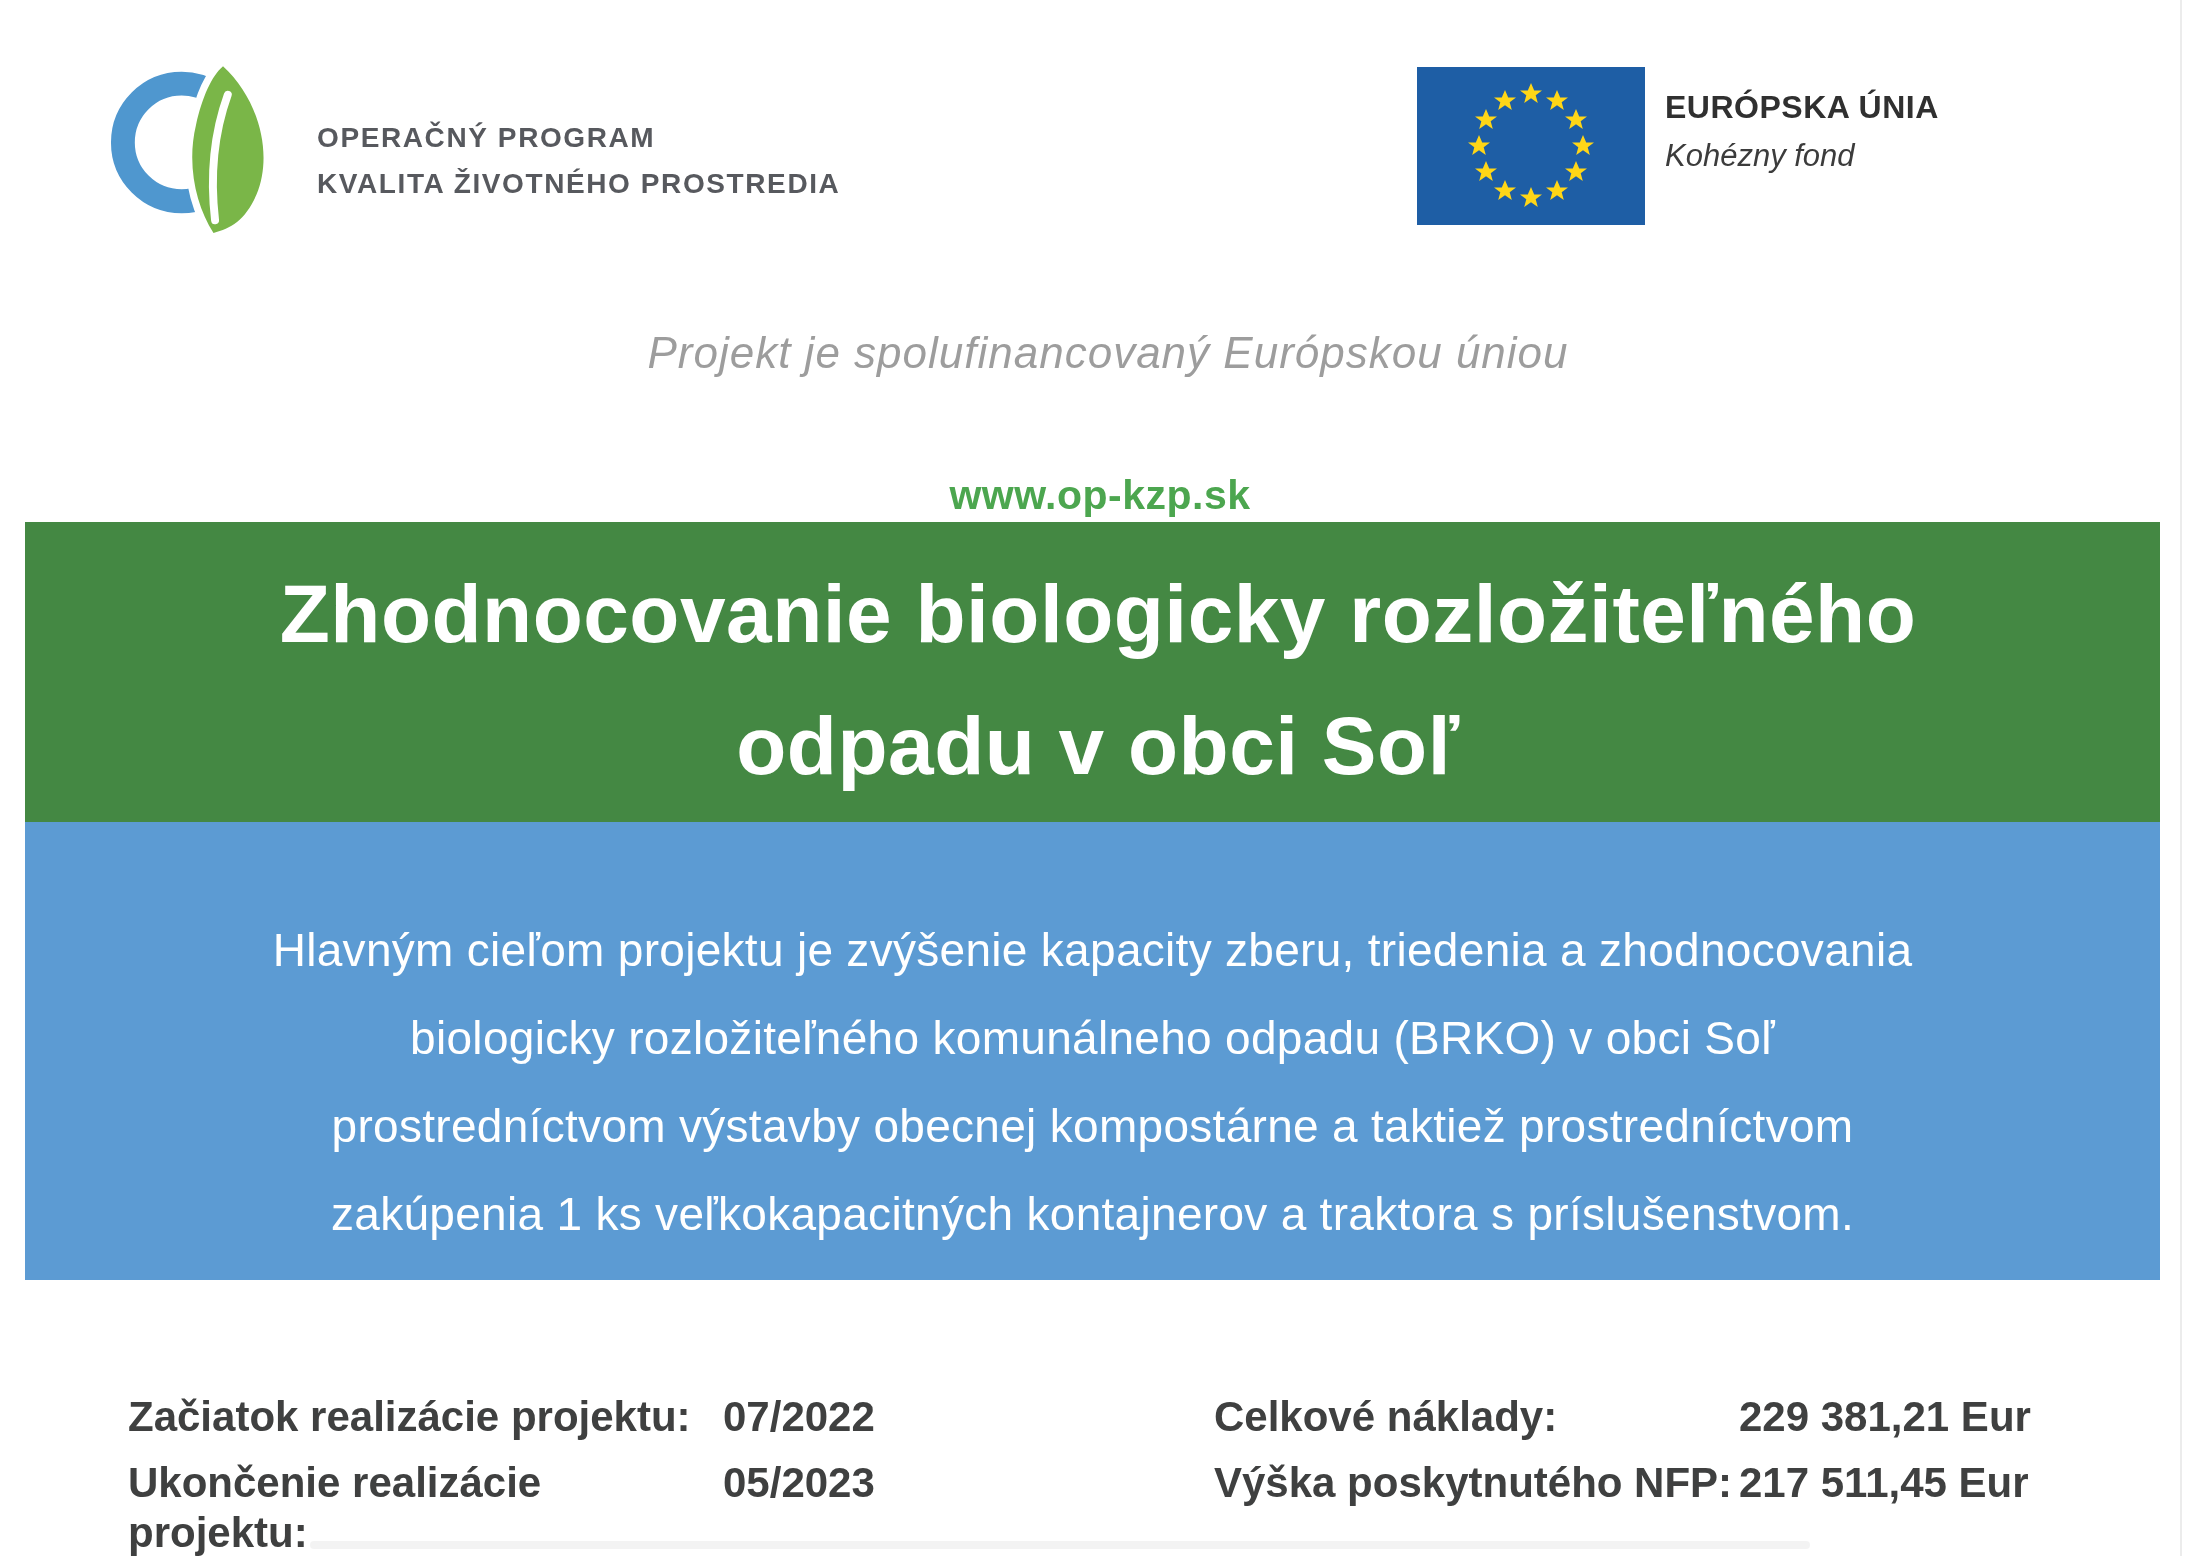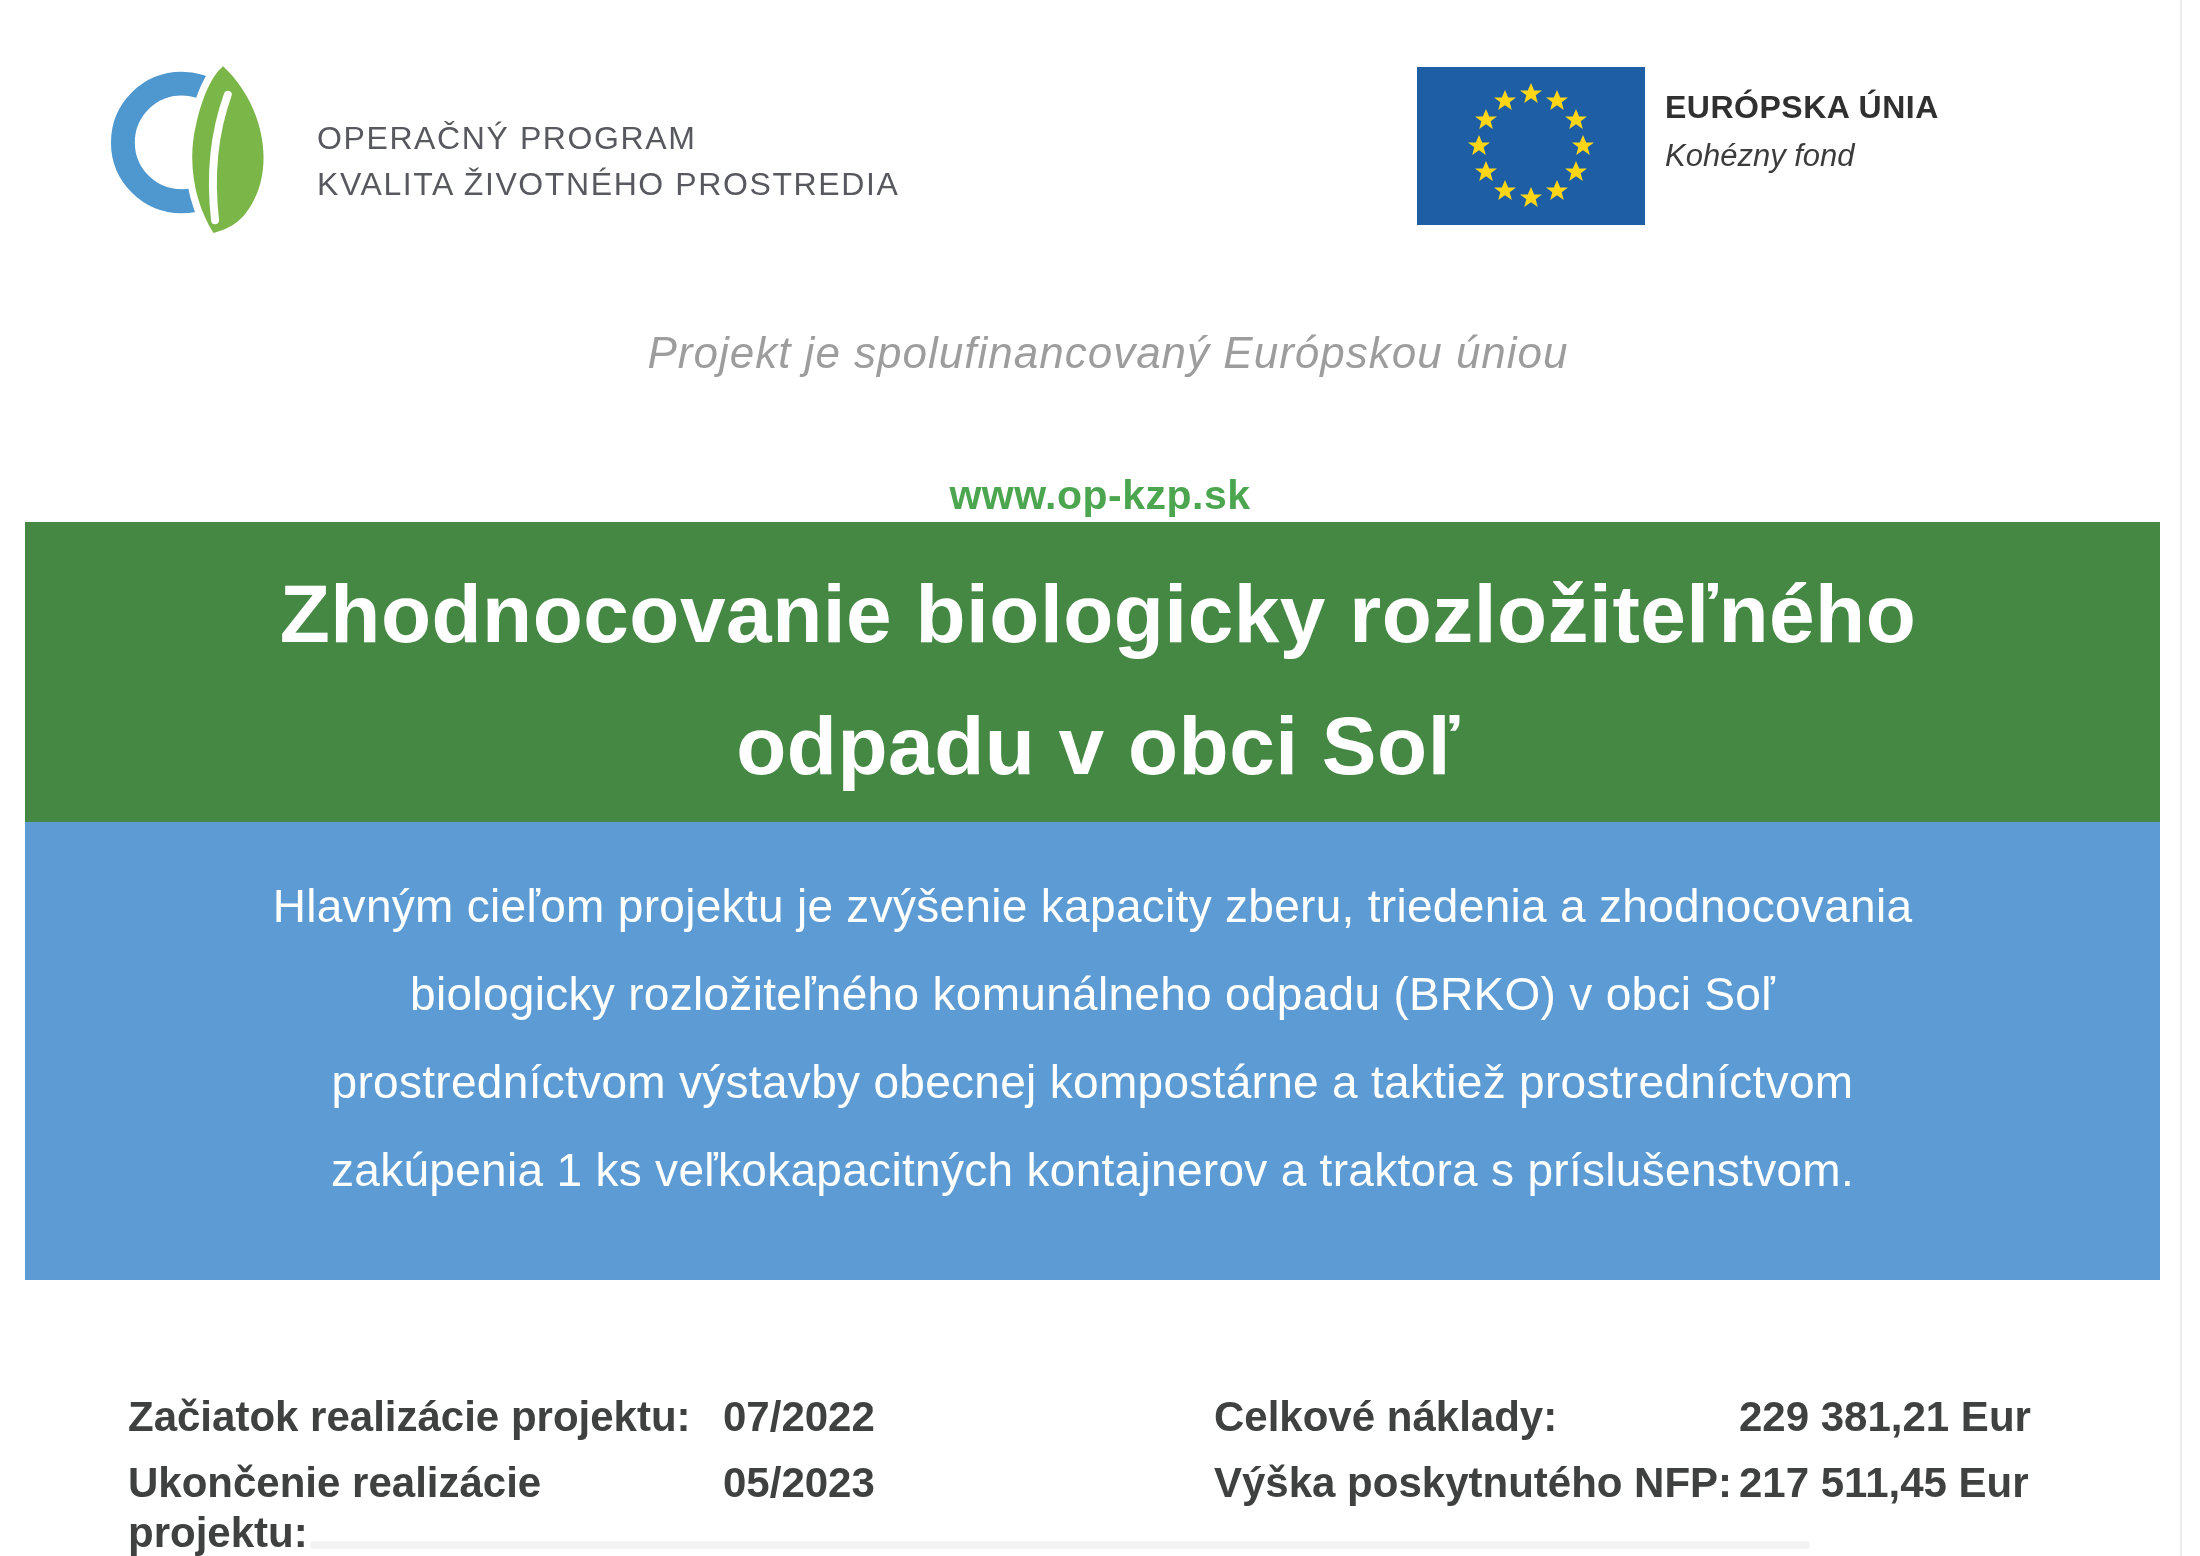--- a/index.html
+++ b/index.html
@@ -13,21 +13,21 @@
     margin:0 auto;
   }
 
   
   .logo-group {
     position:absolute; left:103px; top:55px;
     display:flex; align-items:center; gap:28px;
   }
   .op-logo { width:186px; height:178px; }
   .program-name {
-    color:#57595E; font-weight:400; font-size:32px;
+    color:#57595E; font-weight:700; font-size:28px;
     letter-spacing:1.6px; line-height:46px; padding-top:34px;
   }
 
   .eu-group {
     position:absolute; left:1417px; top:67px;
     display:flex; gap:20px;
   }
   .eu-flag { width:228px; height:158px; display:block; }
   .eu-text { padding-top:22px; color:#303030; }
   .eu-line1 { font-weight:700; font-size:32px; letter-spacing:0.5px; }
@@ -60,21 +60,21 @@
     letter-spacing:0.5px;
     margin-left:11px;
   }
 
   
   .panel {
     position:absolute; left:25px; top:822px;
     width:2135px; height:458px;
     background:var(--panel-blue,#5C9BD3);
     color:#ffffff; text-align:center;
-    padding-top:40px;
+    padding-top:84px;
   }
   .panel .desc-line {
     font-size:46px; font-weight:400; line-height:88px;
     letter-spacing:0.3px;
   }
 
   
   .details {
     position:absolute; top:1392px;
     display:grid; row-gap:16px;

